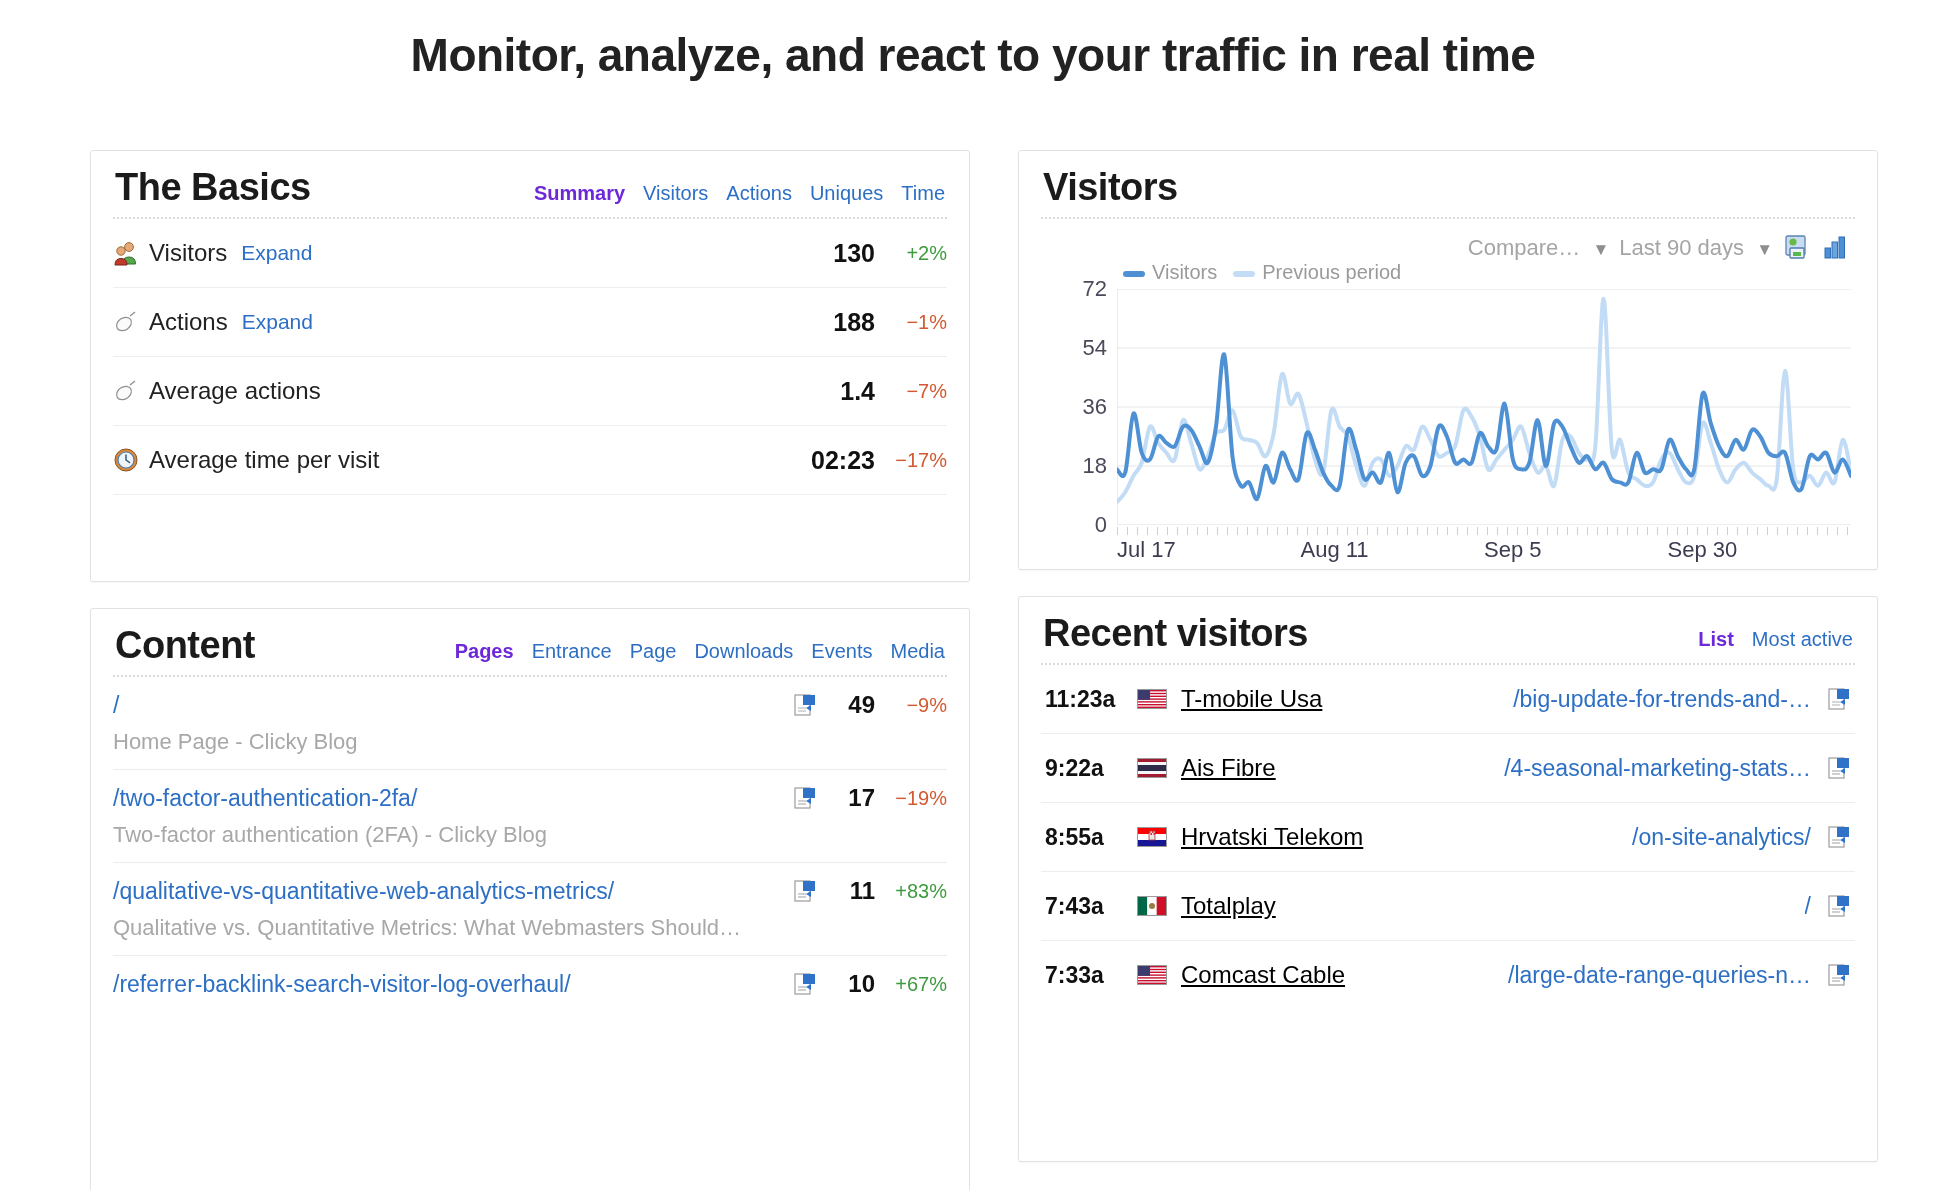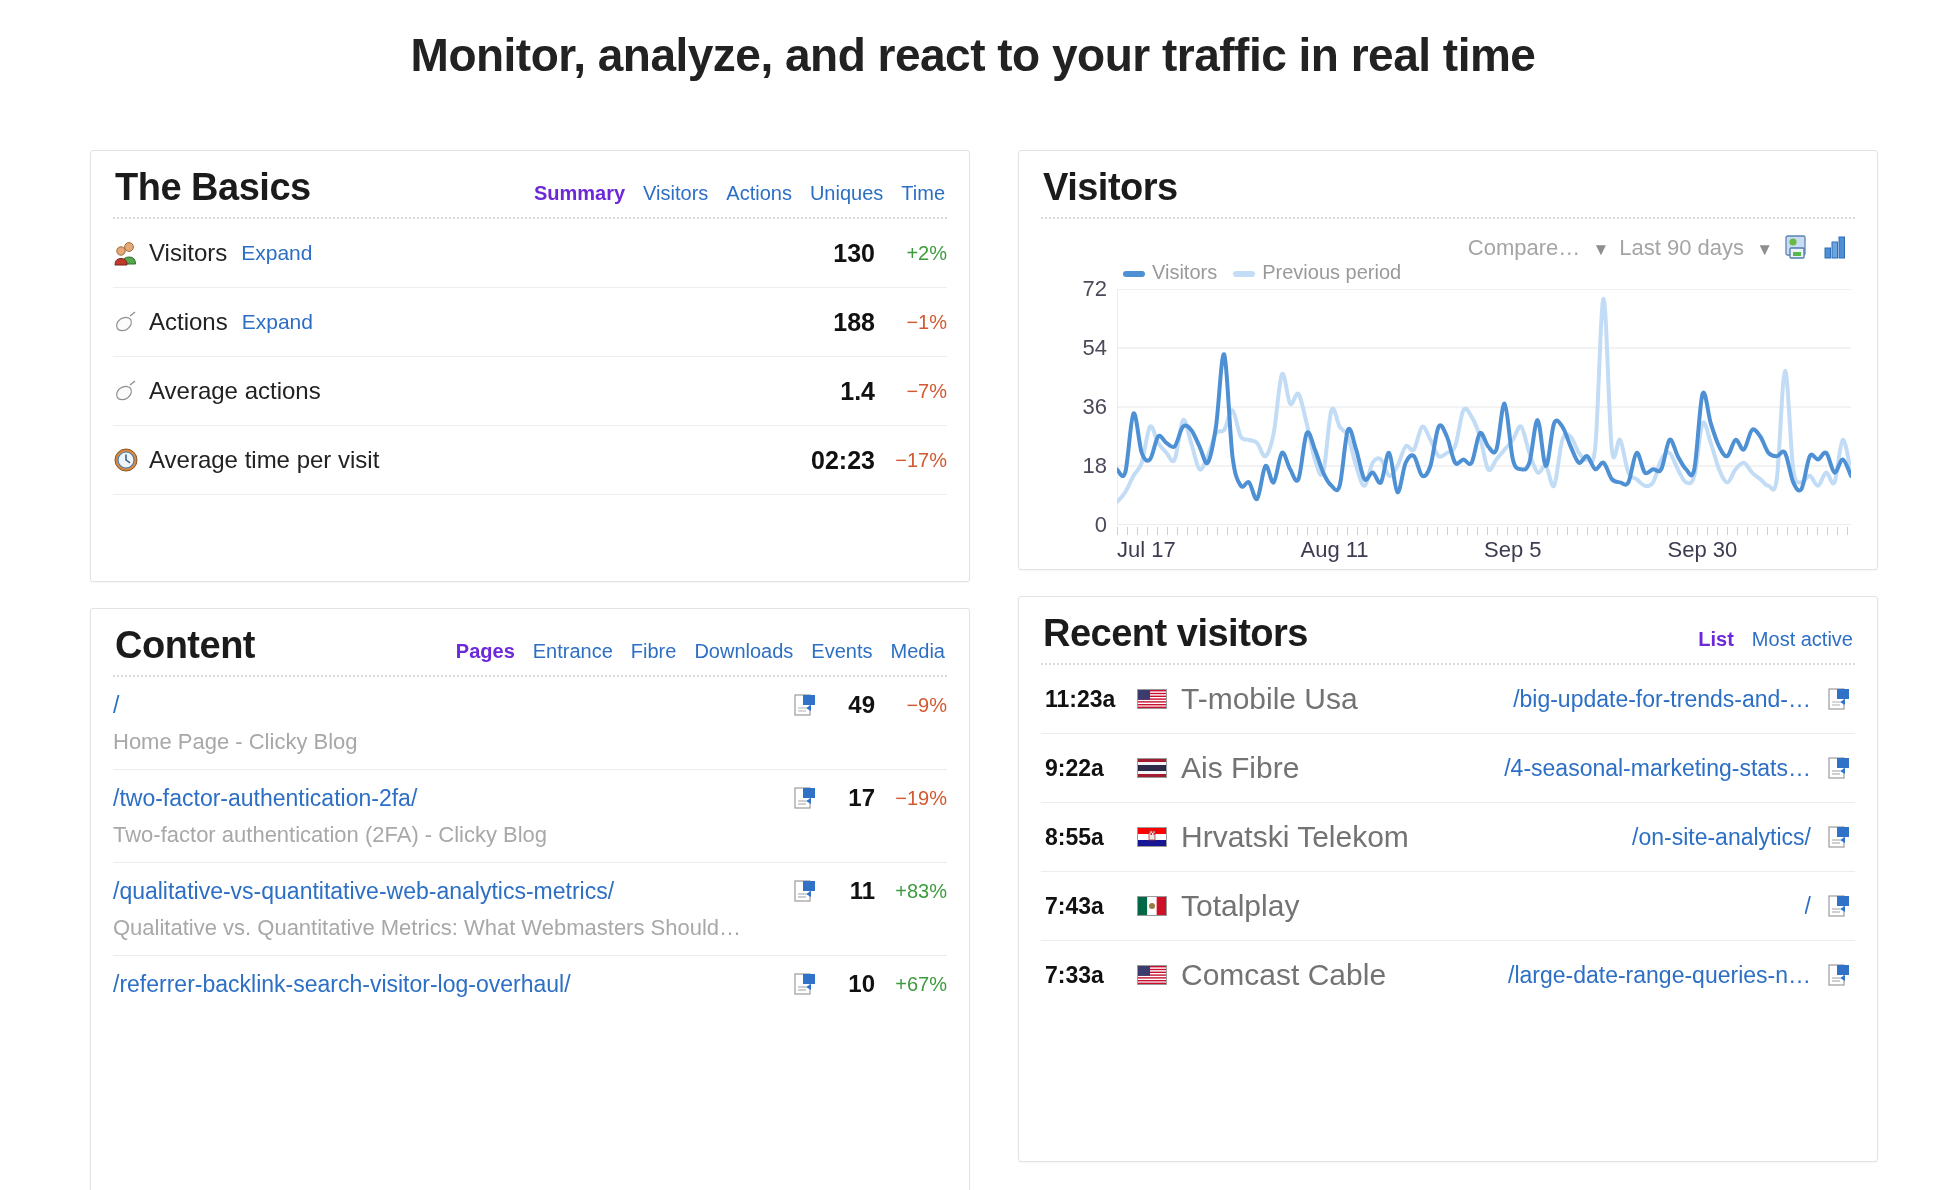--- a/index.html
+++ b/index.html
@@ -257,24 +257,25 @@
   .vflag {
     width: 30px; height: 20px;
     flex: 0 0 30px;
     margin-right: 14px;
     border: 1px solid #9a9a9a;
     box-sizing: border-box;
     overflow: hidden;
     position: relative;
   }
   .visp {
-    font-size: 30px;
-    color: #737373;
+    font-size: 24px;
+    color: #000000;
     cursor: pointer;
     white-space: nowrap;
+    text-decoration: underline;
   }
   .vspacer { flex: 1 1 auto; }
   .vpath {
     font-size: 23px;
     color: #2c6fc4;
     cursor: pointer;
     white-space: nowrap;
     overflow: hidden;
     text-overflow: ellipsis;
     max-width: 420px;
@@ -372,21 +373,21 @@
 
       </div>
     </div>
 
     <div class="panel" style="margin-top:26px;height:584px;">
       <div class="panel-head">
         <div class="panel-title">Content</div>
         <div class="panel-tabs">
           <div class="tab active">Pages</div>
           <div class="tab">Entrance</div>
-          <div class="tab">Fibre</div>
+          <div class="tab">Page</div>
           <div class="tab">Downloads</div>
           <div class="tab">Events</div>
           <div class="tab">Media</div>
         </div>
       </div>
       <div class="dotted-rule"></div>
       <div class="rows">
 
         <div class="crow">
           <div class="crow-top">

